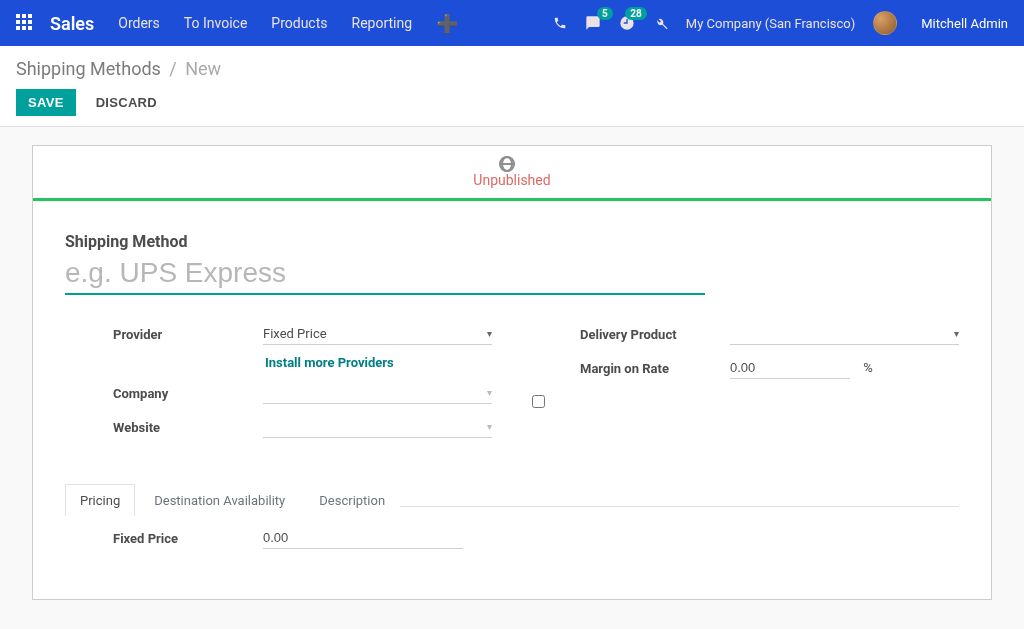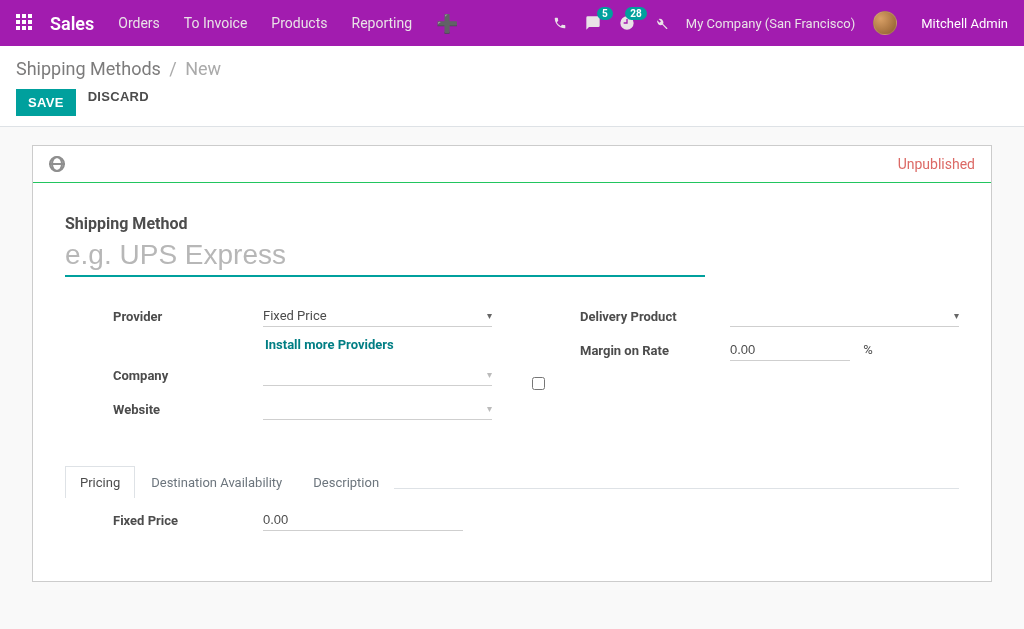--- a/index.html
+++ b/index.html
@@ -1,47 +1,47 @@
 <!DOCTYPE html>
 <html><head>
 <meta charset="utf-8">
 <style>
   * { box-sizing: border-box; margin: 0; padding: 0; }
   body { font-family: -apple-system, BlinkMacSystemFont, "Segoe UI", Roboto, "Helvetica Neue", Arial, sans-serif; font-size: 13px; color: #4c4c4c; background: #f9f9f9; }
 
   
-  .navbar { background: #a21caf; color: #fff; height: 46px; display: flex; align-items: center; padding: 0 16px; }
+  .navbar { background: #1d4ed8; color: #fff; height: 46px; display: flex; align-items: center; padding: 0 16px; }
   .apps-icon { width: 18px; height: 18px; display: grid; grid-template-columns: repeat(3, 4px); grid-template-rows: repeat(3, 4px); gap: 2px; margin-right: 16px; cursor: pointer; }
   .apps-icon span { background: #fff; }
   .brand { font-size: 18px; font-weight: 600; margin-right: 24px; }
   .nav-item { margin-right: 24px; font-size: 14px; color: #e9e2e7; cursor: pointer; }
   .nav-plus { font-size: 18px; color: #e9e2e7; cursor: pointer; margin-right: 24px; }
   .nav-spacer { flex: 1; }
   .systray { display: flex; align-items: center; gap: 18px; }
   .systray-icon { color: #e9e2e7; cursor: pointer; position: relative; display: inline-flex; align-items: center; }
   .badge { position: absolute; top: -8px; right: -12px; background: #00a09d; color: #fff; font-size: 10px; font-weight: 700; border-radius: 9px; padding: 1px 5px; min-width: 14px; text-align:center; }
   .company-name { color: #e9e2e7; font-size: 13px; cursor: pointer; }
   .user { display: flex; align-items: center; gap: 24px; cursor: pointer; }
   .avatar { width: 24px; height: 24px; border-radius: 50%; background: radial-gradient(circle at 30% 30%, #d9a066, #8b5a2b); border: 1px solid #fff2; }
   .user-name { color: #fff; font-size: 13px; }
 
   
   .control-panel { background: #fff; padding: 12px 16px 10px 16px; border-bottom: 1px solid #dee2e6; }
   .breadcrumb { font-size: 18px; color: #7c7b7b; margin-bottom: 10px; }
   .breadcrumb a { color: #7c7b7b; text-decoration: none; }
   .breadcrumb .sep { margin: 0 4px; color: #aaa; }
   .breadcrumb .current { color: #aaa; }
-  .cp-buttons { display: flex; align-items: flex-start; gap: 12px; }
+  .cp-buttons { display: flex; align-items: center; gap: 20px; }
   .btn-primary { background: #00a09d; color: #fff; border: none; padding: 6px 12px; font-weight: 700; font-size: 13px; cursor: pointer; letter-spacing: .3px; }
   .btn-link { background: none; border: none; color: #4c4c4c; font-weight: 700; font-size: 13px; cursor: pointer; letter-spacing: .3px; }
 
   
   .form-wrap { padding: 18px; }
   .sheet { background: #fff; border: 1px solid #ccc; max-width: 960px; margin: 0 auto; }
-  .status-bar { display: flex; justify-content: space-between; align-items: center; border-bottom: 1px solid #22c55e; padding: 10px 16px; }
+  .status-bar { display: flex; justify-content: flex-start; align-items: center; border-bottom: 3px solid #22c55e; padding: 10px 16px; flex-direction: column; }
   .globe-icon { width: 16px; height: 16px; border: 2px solid #8f8f8f; border-radius: 50%; position: relative; margin-right: 10px; }
   .globe-icon::before { content: ""; position: absolute; left: -2px; right: -2px; top: 50%; border-top: 2px solid #8f8f8f; transform: translateY(-50%); }
   .globe-icon::after { content: ""; position: absolute; top: -2px; bottom: -2px; left: 50%; width: 8px; border: 2px solid #8f8f8f; border-radius: 50%; transform: translateX(-50%); }
   .unpublished { color: #dc6965; font-size: 14px; }
 
   .sheet-body { padding: 24px 32px 8px 32px; }
   .title-label { font-size: 16px; color: #4c4c4c; font-weight: 700; margin-bottom: 4px; display: block; margin-top: 7px; }
   .title-input { width: 640px; max-width: 100%; font-size: 28px; border: none; border-bottom: 2px solid #00a09d; padding: 2px 0 4px 0; outline: none; color: #4c4c4c; }
   .title-input::placeholder { color: #b7b7b7; }
 
@@ -57,21 +57,21 @@
   .num-input { border: none; border-bottom: 1px solid #cfcfcf; padding: 3px 0; width: 120px; font-size: 13px; color: #4c4c4c; outline: none; }
   .percent { margin-left: 10px; }
   .chk {  margin-top: 4px; }
 
   
   .tabs { margin-top: 24px; border-bottom: 1px solid #dee2e6; display: flex; }
   .tab { border: 1px solid transparent; border-bottom: none; padding: 8px 14px; font-size: 13px; color: #6c757d; cursor: pointer; position: relative; top: 10px; background: #fff; }
   .tab.active { border-color: #dee2e6; color: #4c4c4c; background: #fff; }
   .tab:not(.active) { border-color: transparent; }
   .tab + .tab { margin-left: 0; }
-  .tab-sep { border-left: 2px solid #4c1d95; }
+  .tab-sep { border-left: 5px solid #4c1d95; }
 
   .tab-content { padding: 20px 0 30px 0; }
   .tab-content .form-row .lbl { width: 150px; }
 </style>
 </head>
 <body>
 
 <div class="navbar">
   <div class="apps-icon">
       <span></span>

